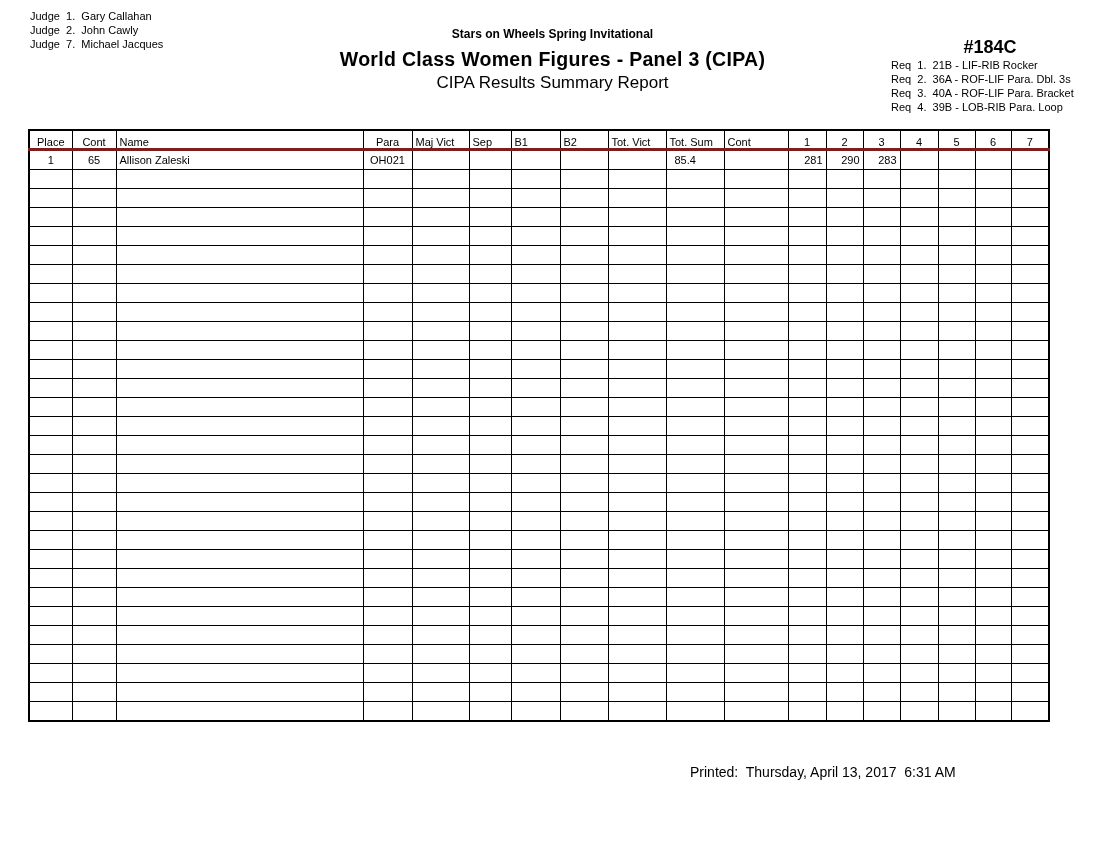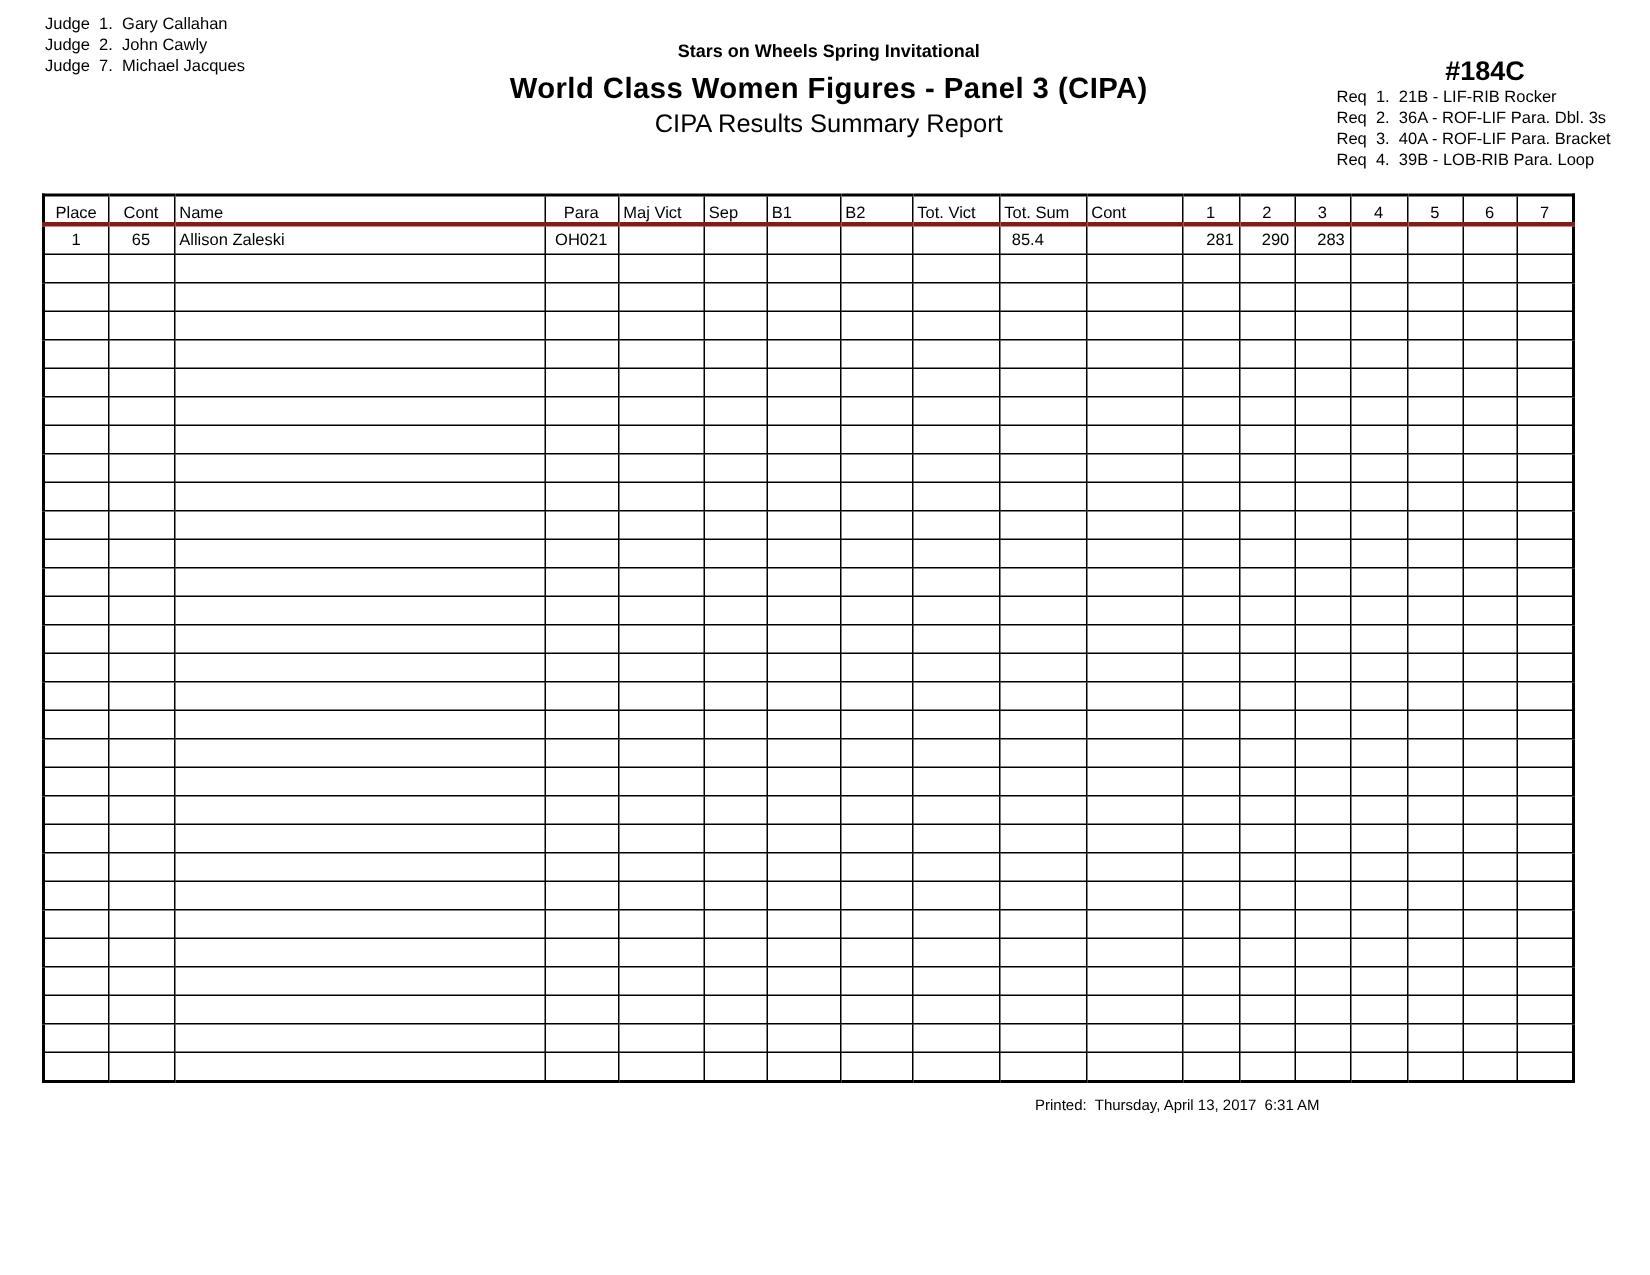--- a/index.html
+++ b/index.html
@@ -20,21 +20,21 @@
                   table-layout:fixed; width:1020px; font-size:11px; }
   table.results th, table.results td { border:1px solid #000; height:18px; padding:0 3px;
       white-space:nowrap; overflow:hidden; font-weight:normal; }
   table.results thead th { border-bottom:3px solid #7f1d1d; height:17px; vertical-align:bottom; }
   .al { text-align:left; } .ac { text-align:center; } .ar { text-align:right; }
   table.results td.pl { padding-left:8px; }
   table.results thead tr th:first-child, table.results tbody td:first-child { border-left:2px solid #000; }
   table.results thead tr th:last-child, table.results tbody td:last-child { border-right:2px solid #000; }
   table.results thead th { border-top:2px solid #000; }
   table.results tbody tr:last-child td { border-bottom:2px solid #000; }
-  .printed { position:absolute; left:690px; top:732px; font-size:10px; white-space:pre; }
+  .printed { position:absolute; left:690px; top:764px; font-size:14px; white-space:pre; }
 </style>
 </head>
 <body>
 
 <div class="judges">
   <div>Judge  1.  Gary Callahan</div>
   <div>Judge  2.  John Cawly</div>
   <div>Judge  7.  Michael Jacques</div>
 </div>
 

